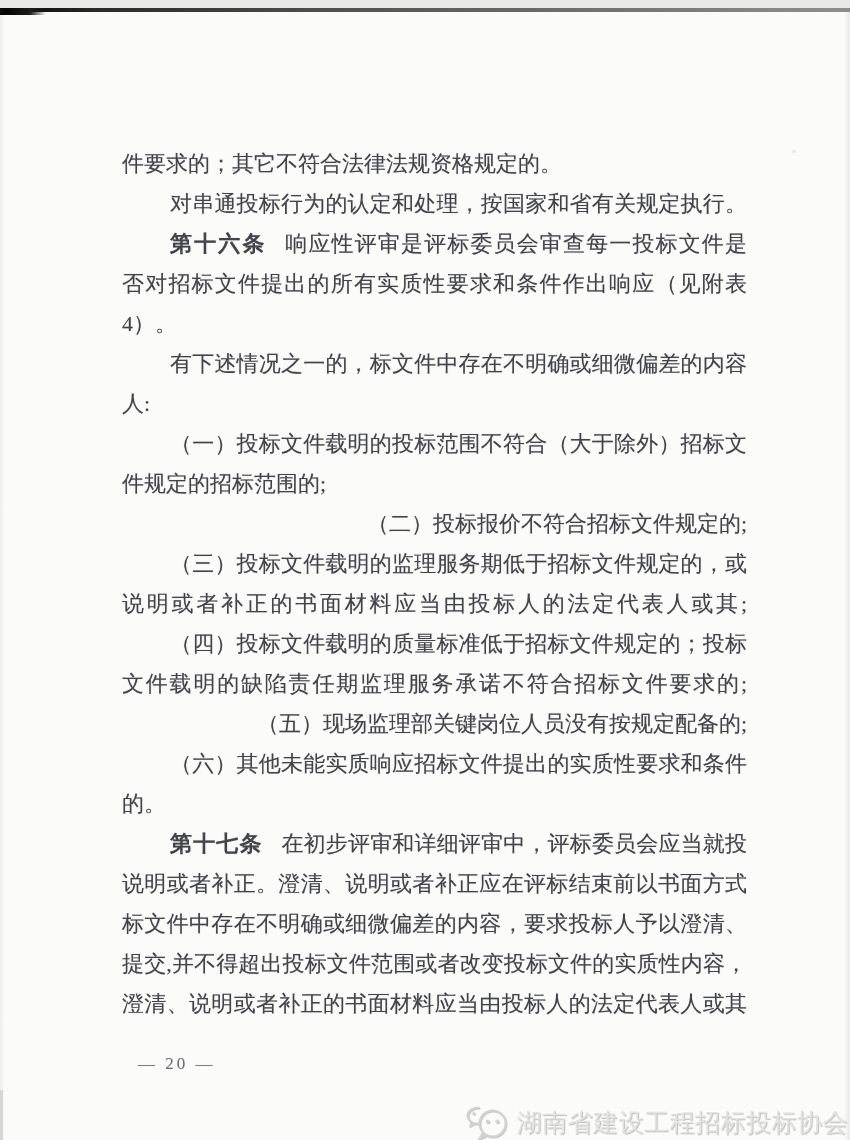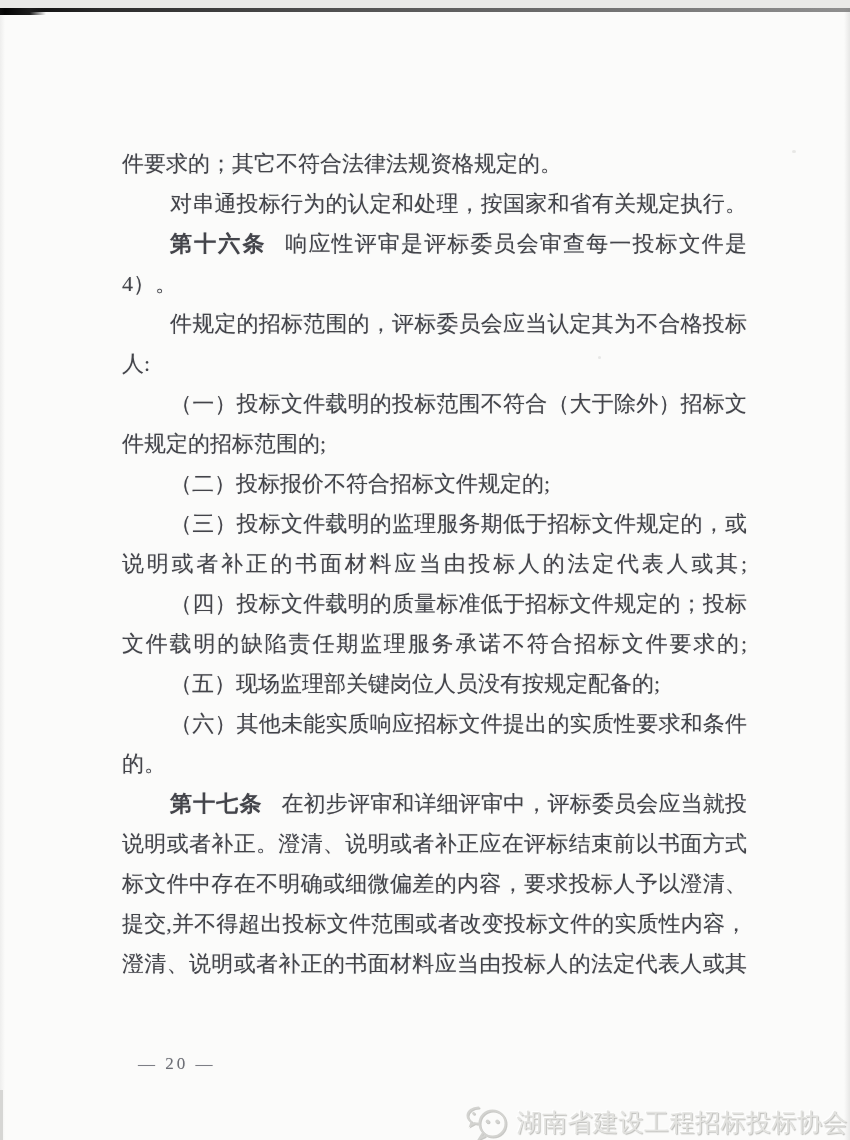--- a/index.html
+++ b/index.html
@@ -39,21 +39,21 @@
 
   
   .content{
     position:absolute;left:122px;top:136px;width:625px;
     color:var(--ink,#43444a);
     font-size:22px;line-height:40px;
     text-shadow:0 0 1px rgba(67,68,74,.35);
   }
   .line{white-space:nowrap;min-height:40px;}
   .line.fill{text-align:justify;text-align-last:justify;}
-  .line.indent{padding-left:48px;}
+  .line.indent{padding-left:48px;text-align:right;}
   .article-head{font-weight:bold;margin-right:.85em;letter-spacing:1px;}
 
   
   .page-number{
     position:absolute;left:138px;top:1046px;
     font-size:17px;letter-spacing:3px;
     color:var(--page_number,#6d6f76);
     text-shadow:0 0 1px rgba(109,111,118,.3);
   }
   .watermark{
@@ -78,22 +78,23 @@
   <div class="edge-bottom-left"></div>
   <div class="speck s1"></div>
   <div class="speck s2"></div>
   <div class="speck s3"></div>
   <div class="speck s4"></div>
 
   <div class="content" id="doc-body">
       <div class="line"><span class="line-text">件要求的；其它不符合法律法规资格规定的。</span></div>
       <div class="line indent fill"><span class="line-text">对串通投标行为的认定和处理，按国家和省有关规定执行。</span></div>
       <div class="line indent fill"><span class="article-head">第十六条</span><span class="line-text">响应性评审是评标委员会审查每一投标文件是</span></div>
+      <div class="line fill"><span class="line-text">否对招标文件提出的所有实质性要求和条件作出响应（见附表</span></div>
       <div class="line"><span class="line-text">4）。</span></div>
-      <div class="line indent fill"><span class="line-text">件规定的招标范围的，评标委员会应当认定其为不合格投标</span></div>
+      <div class="line indent fill"><span class="line-text">有下述情况之一的，标文件中存在不明确或细微偏差的内容</span></div>
       <div class="line"><span class="line-text">人:</span></div>
       <div class="line indent fill"><span class="line-text">（一）投标文件载明的投标范围不符合（大于除外）招标文</span></div>
       <div class="line"><span class="line-text">件规定的招标范围的;</span></div>
       <div class="line indent"><span class="line-text">（二）投标报价不符合招标文件规定的;</span></div>
       <div class="line indent fill"><span class="line-text">（三）投标文件载明的监理服务期低于招标文件规定的，或</span></div>
       <div class="line fill"><span class="line-text">说明或者补正的书面材料应当由投标人的法定代表人或其;</span></div>
       <div class="line indent fill"><span class="line-text">（四）投标文件载明的质量标准低于招标文件规定的；投标</span></div>
       <div class="line fill"><span class="line-text">文件载明的缺陷责任期监理服务承诺不符合招标文件要求的;</span></div>
       <div class="line indent"><span class="line-text">（五）现场监理部关键岗位人员没有按规定配备的;</span></div>
       <div class="line indent fill"><span class="line-text">（六）其他未能实质响应招标文件提出的实质性要求和条件</span></div>

